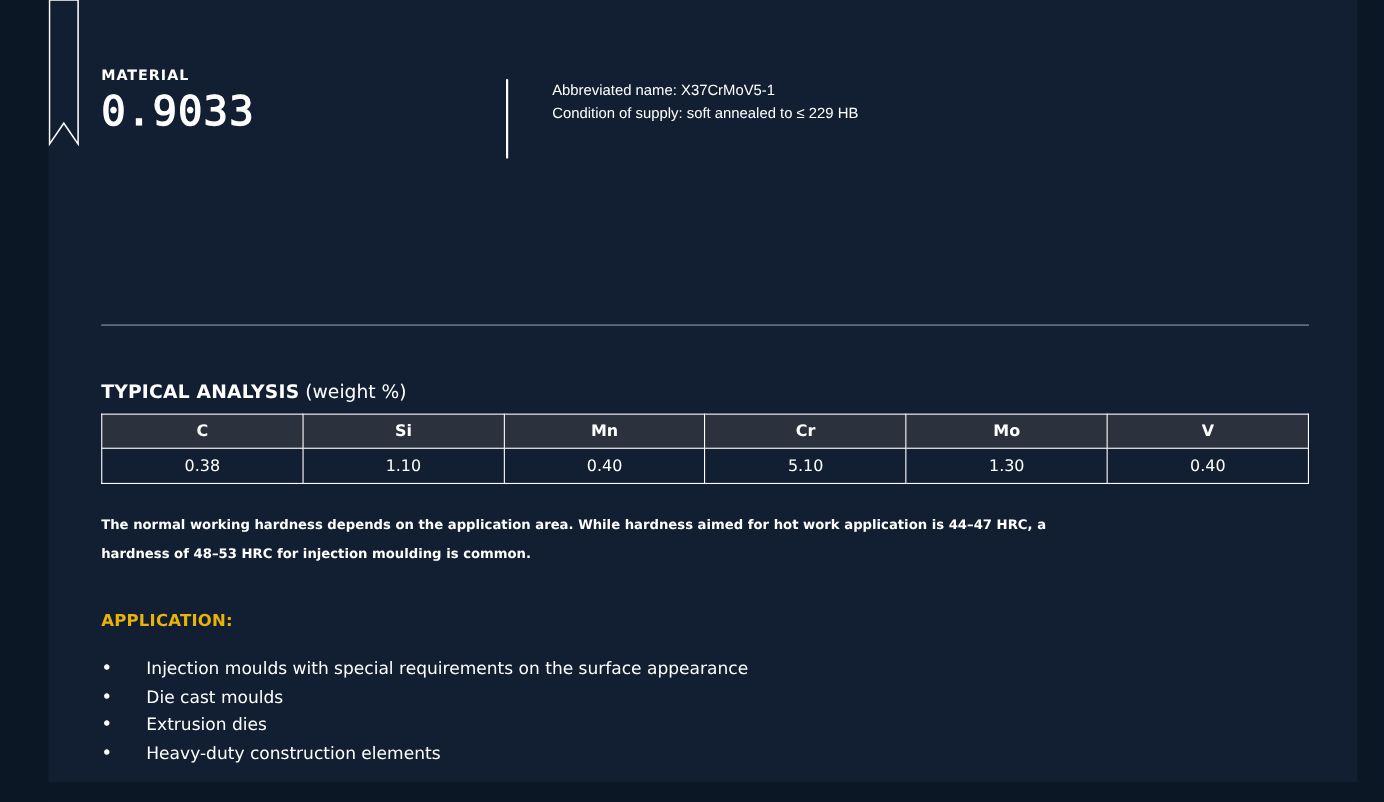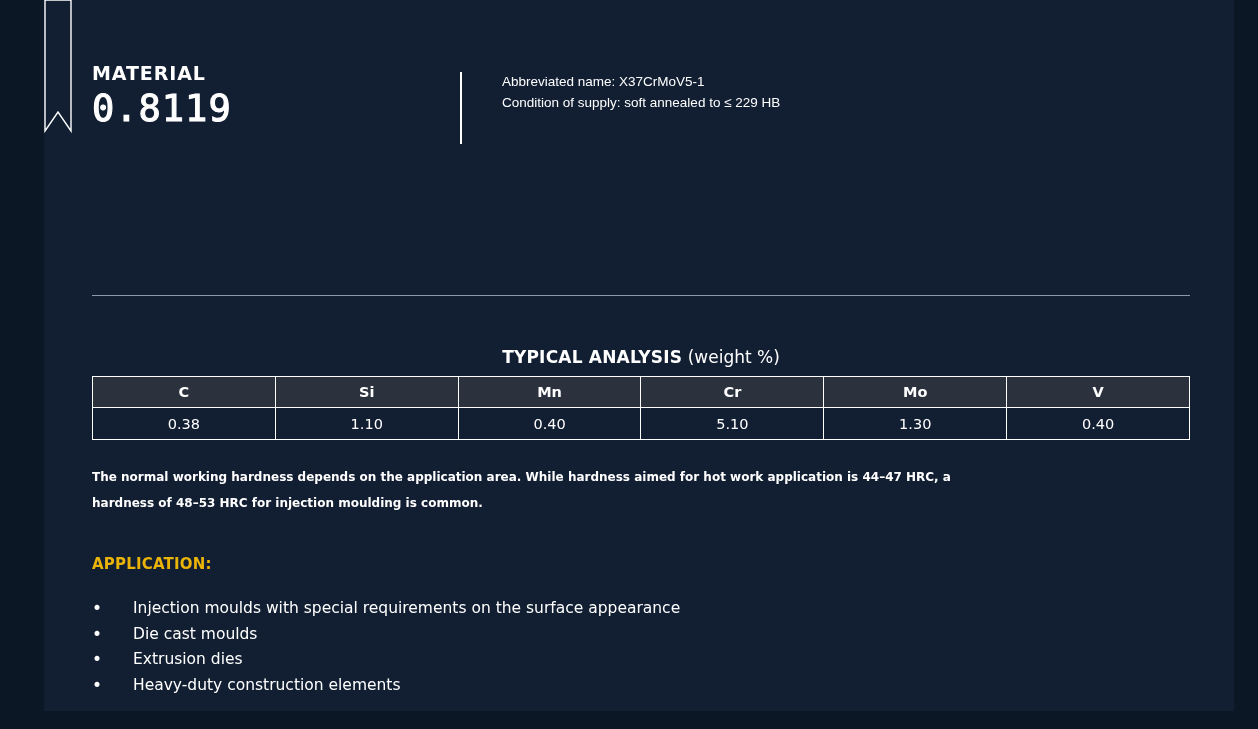--- a/index.html
+++ b/index.html
@@ -58,21 +58,21 @@
 
   .header {
     position: absolute;
     left: 92px;
     top: 62px;
     width: 1100px;
   }
   .material-label {
     font-family: "DejaVu Sans", sans-serif;
     font-weight: bold;
-    font-size: 19px;
+    font-size: 13px;
     letter-spacing: 0.9px;
     color: #ffffff;
   }
   .material-number {
     font-family: "DejaVu Sans Mono", monospace;
     font-size: 37px;
     letter-spacing: 1px;
     color: #ffffff;
     margin-top: 6px;
     line-height: 1.05;
@@ -110,21 +110,21 @@
     width: 1098px;
     height: 1px;
     background: #8c99ab;
   }
 
   .analysis-title {
     position: absolute;
     left: 92px;
     top: 347px;
     width: 1098px;
-    text-align: center;
+    text-align: left;
     font-size: 17px;
     color: #ffffff;
   }
   .analysis-title b {
     font-weight: bold;
     letter-spacing: 0.2px;
   }
   .analysis-title .unit {
     font-weight: normal;
   }
@@ -214,21 +214,21 @@
 
   <div class="corner-mark">
     <svg width="28" height="133" viewBox="0 0 28 133" xmlns="http://www.w3.org/2000/svg">
       <path d="M1 0 L27 0 L27 131 L14 112 L1 131 Z" fill="#121f33" stroke="#ffffff" stroke-width="1.4"></path>
     </svg>
   </div>
 
   <div class="header">
     <div class="material-label">MATERIAL</div>
     <div class="material-number">
-      <span class="material-number-inner">0.8119</span>
+      <span class="material-number-inner">0.9033</span>
     </div>
   </div>
 
   <div class="header-meta">
     <div class="line">Abbreviated name: X37CrMoV5-1</div>
     <div class="line">Condition of supply: soft annealed to ≤ 229 HB</div>
   </div>
 
   <div class="divider"></div>
 

